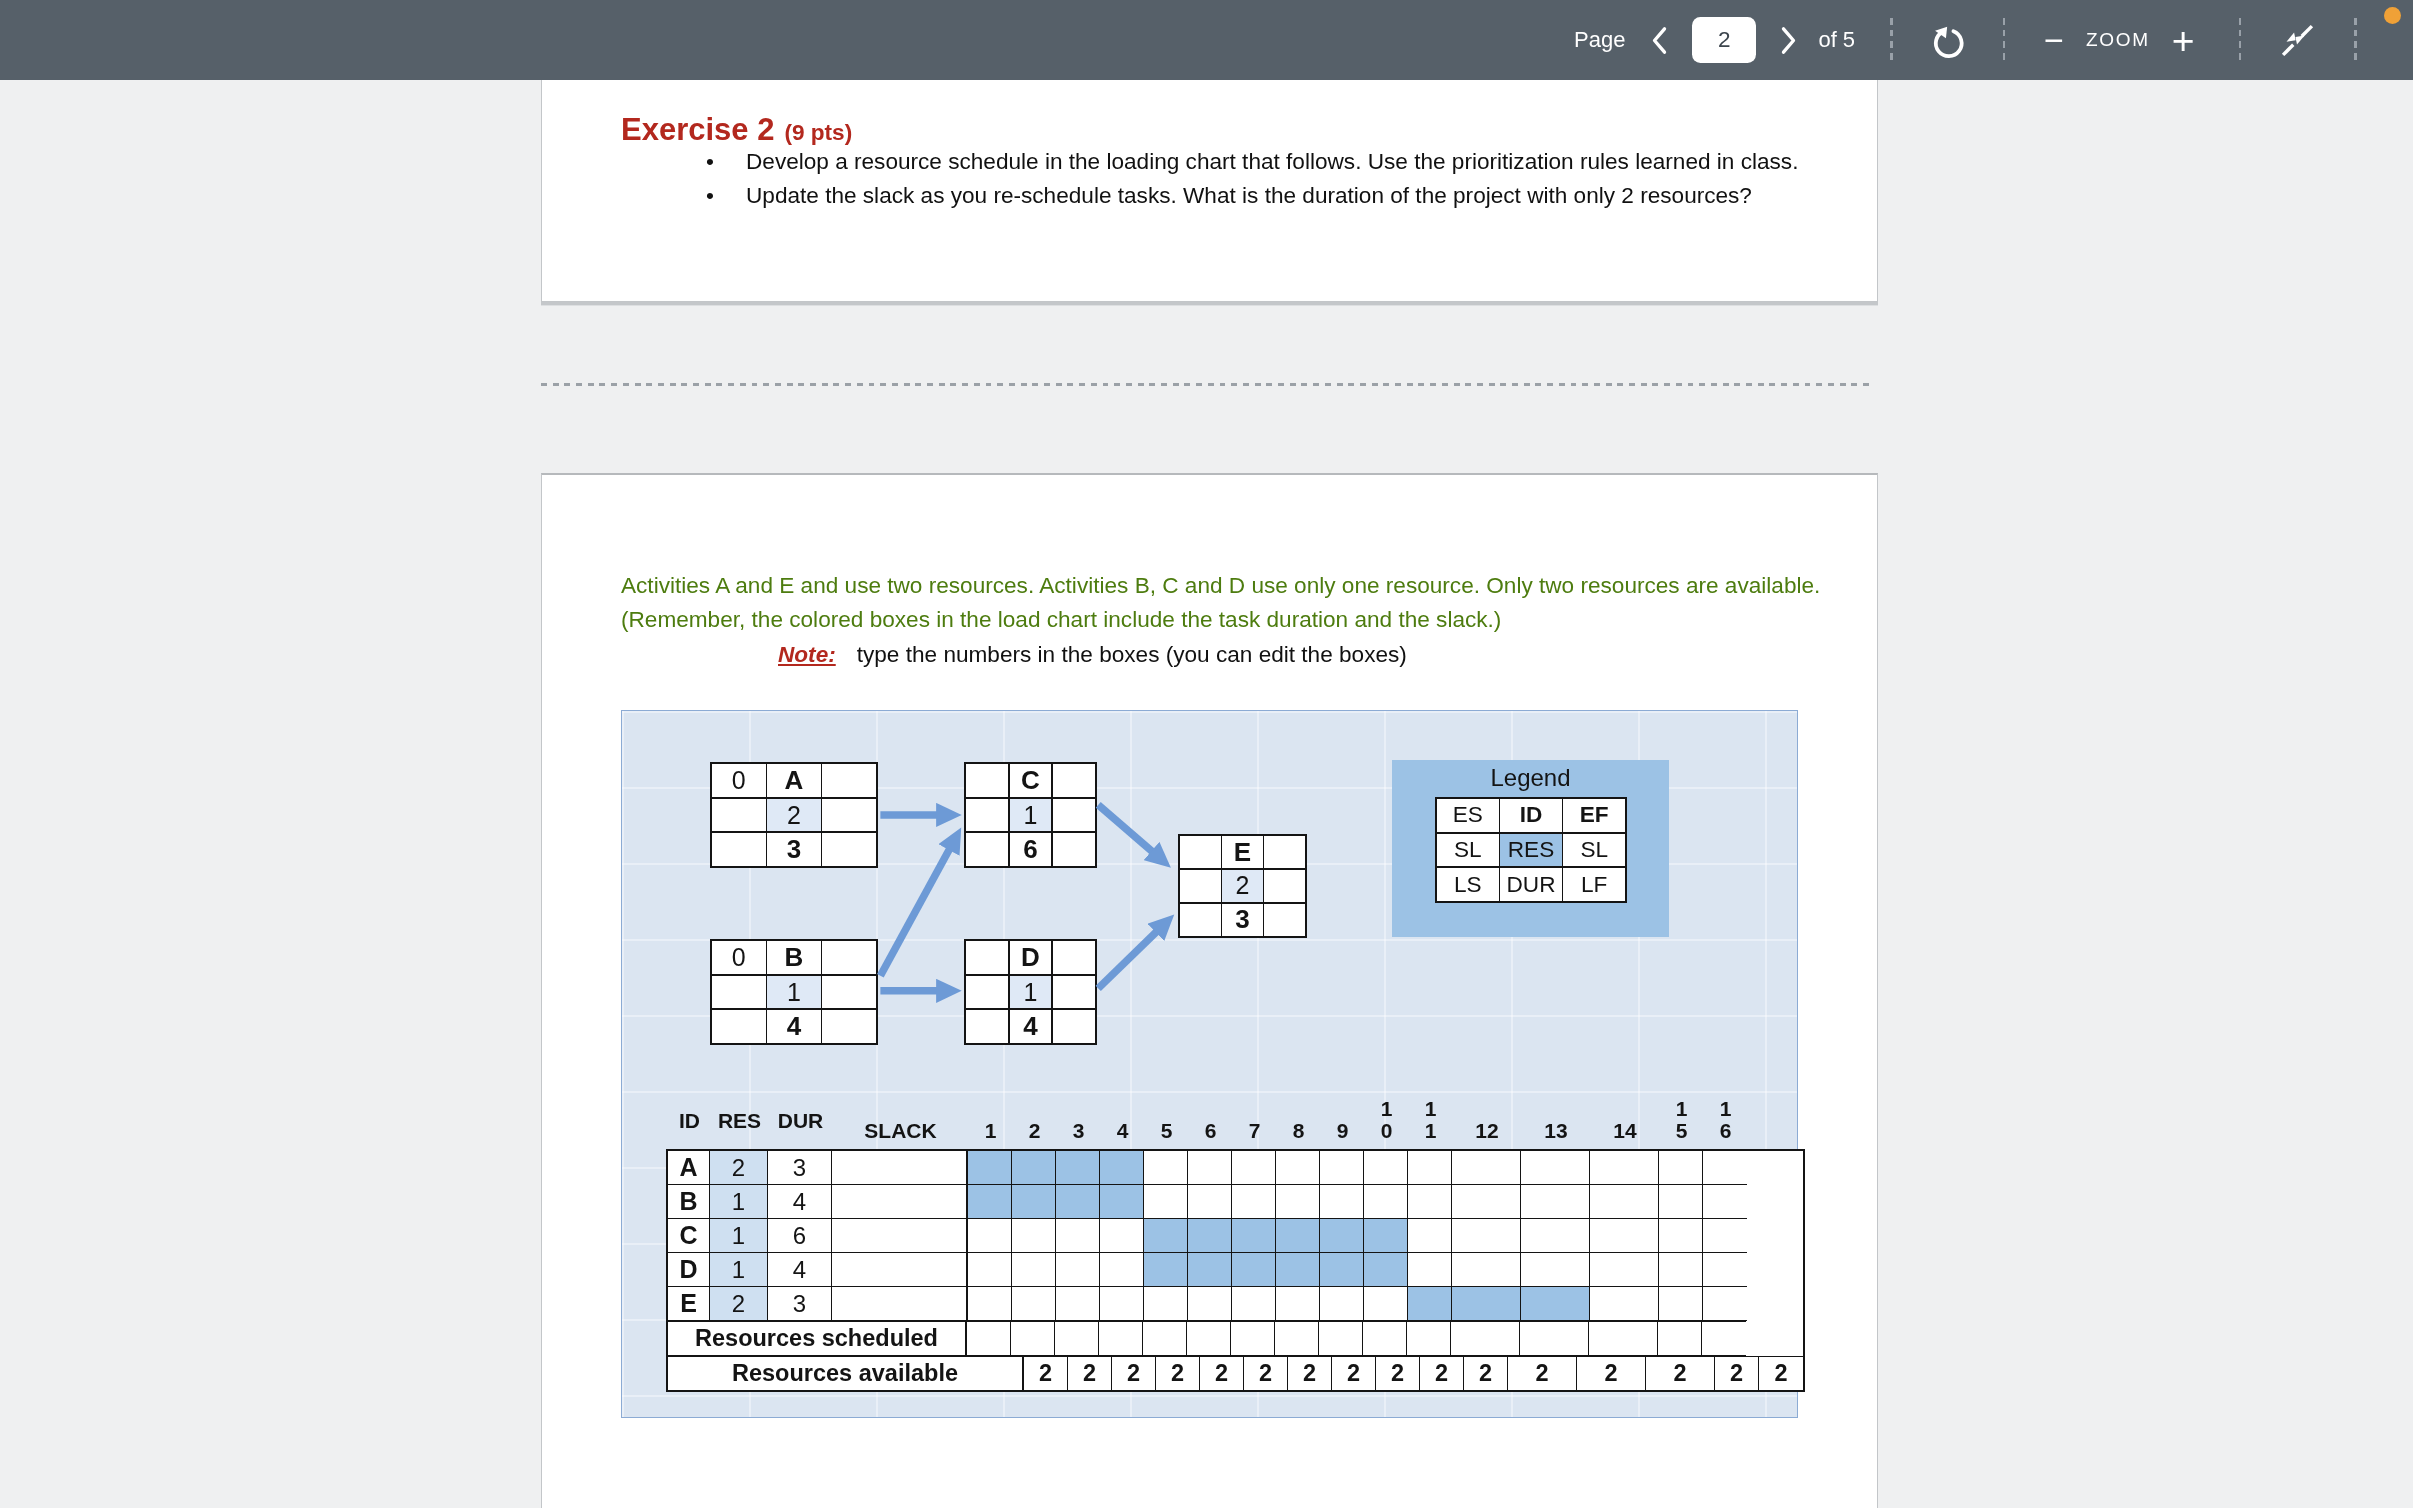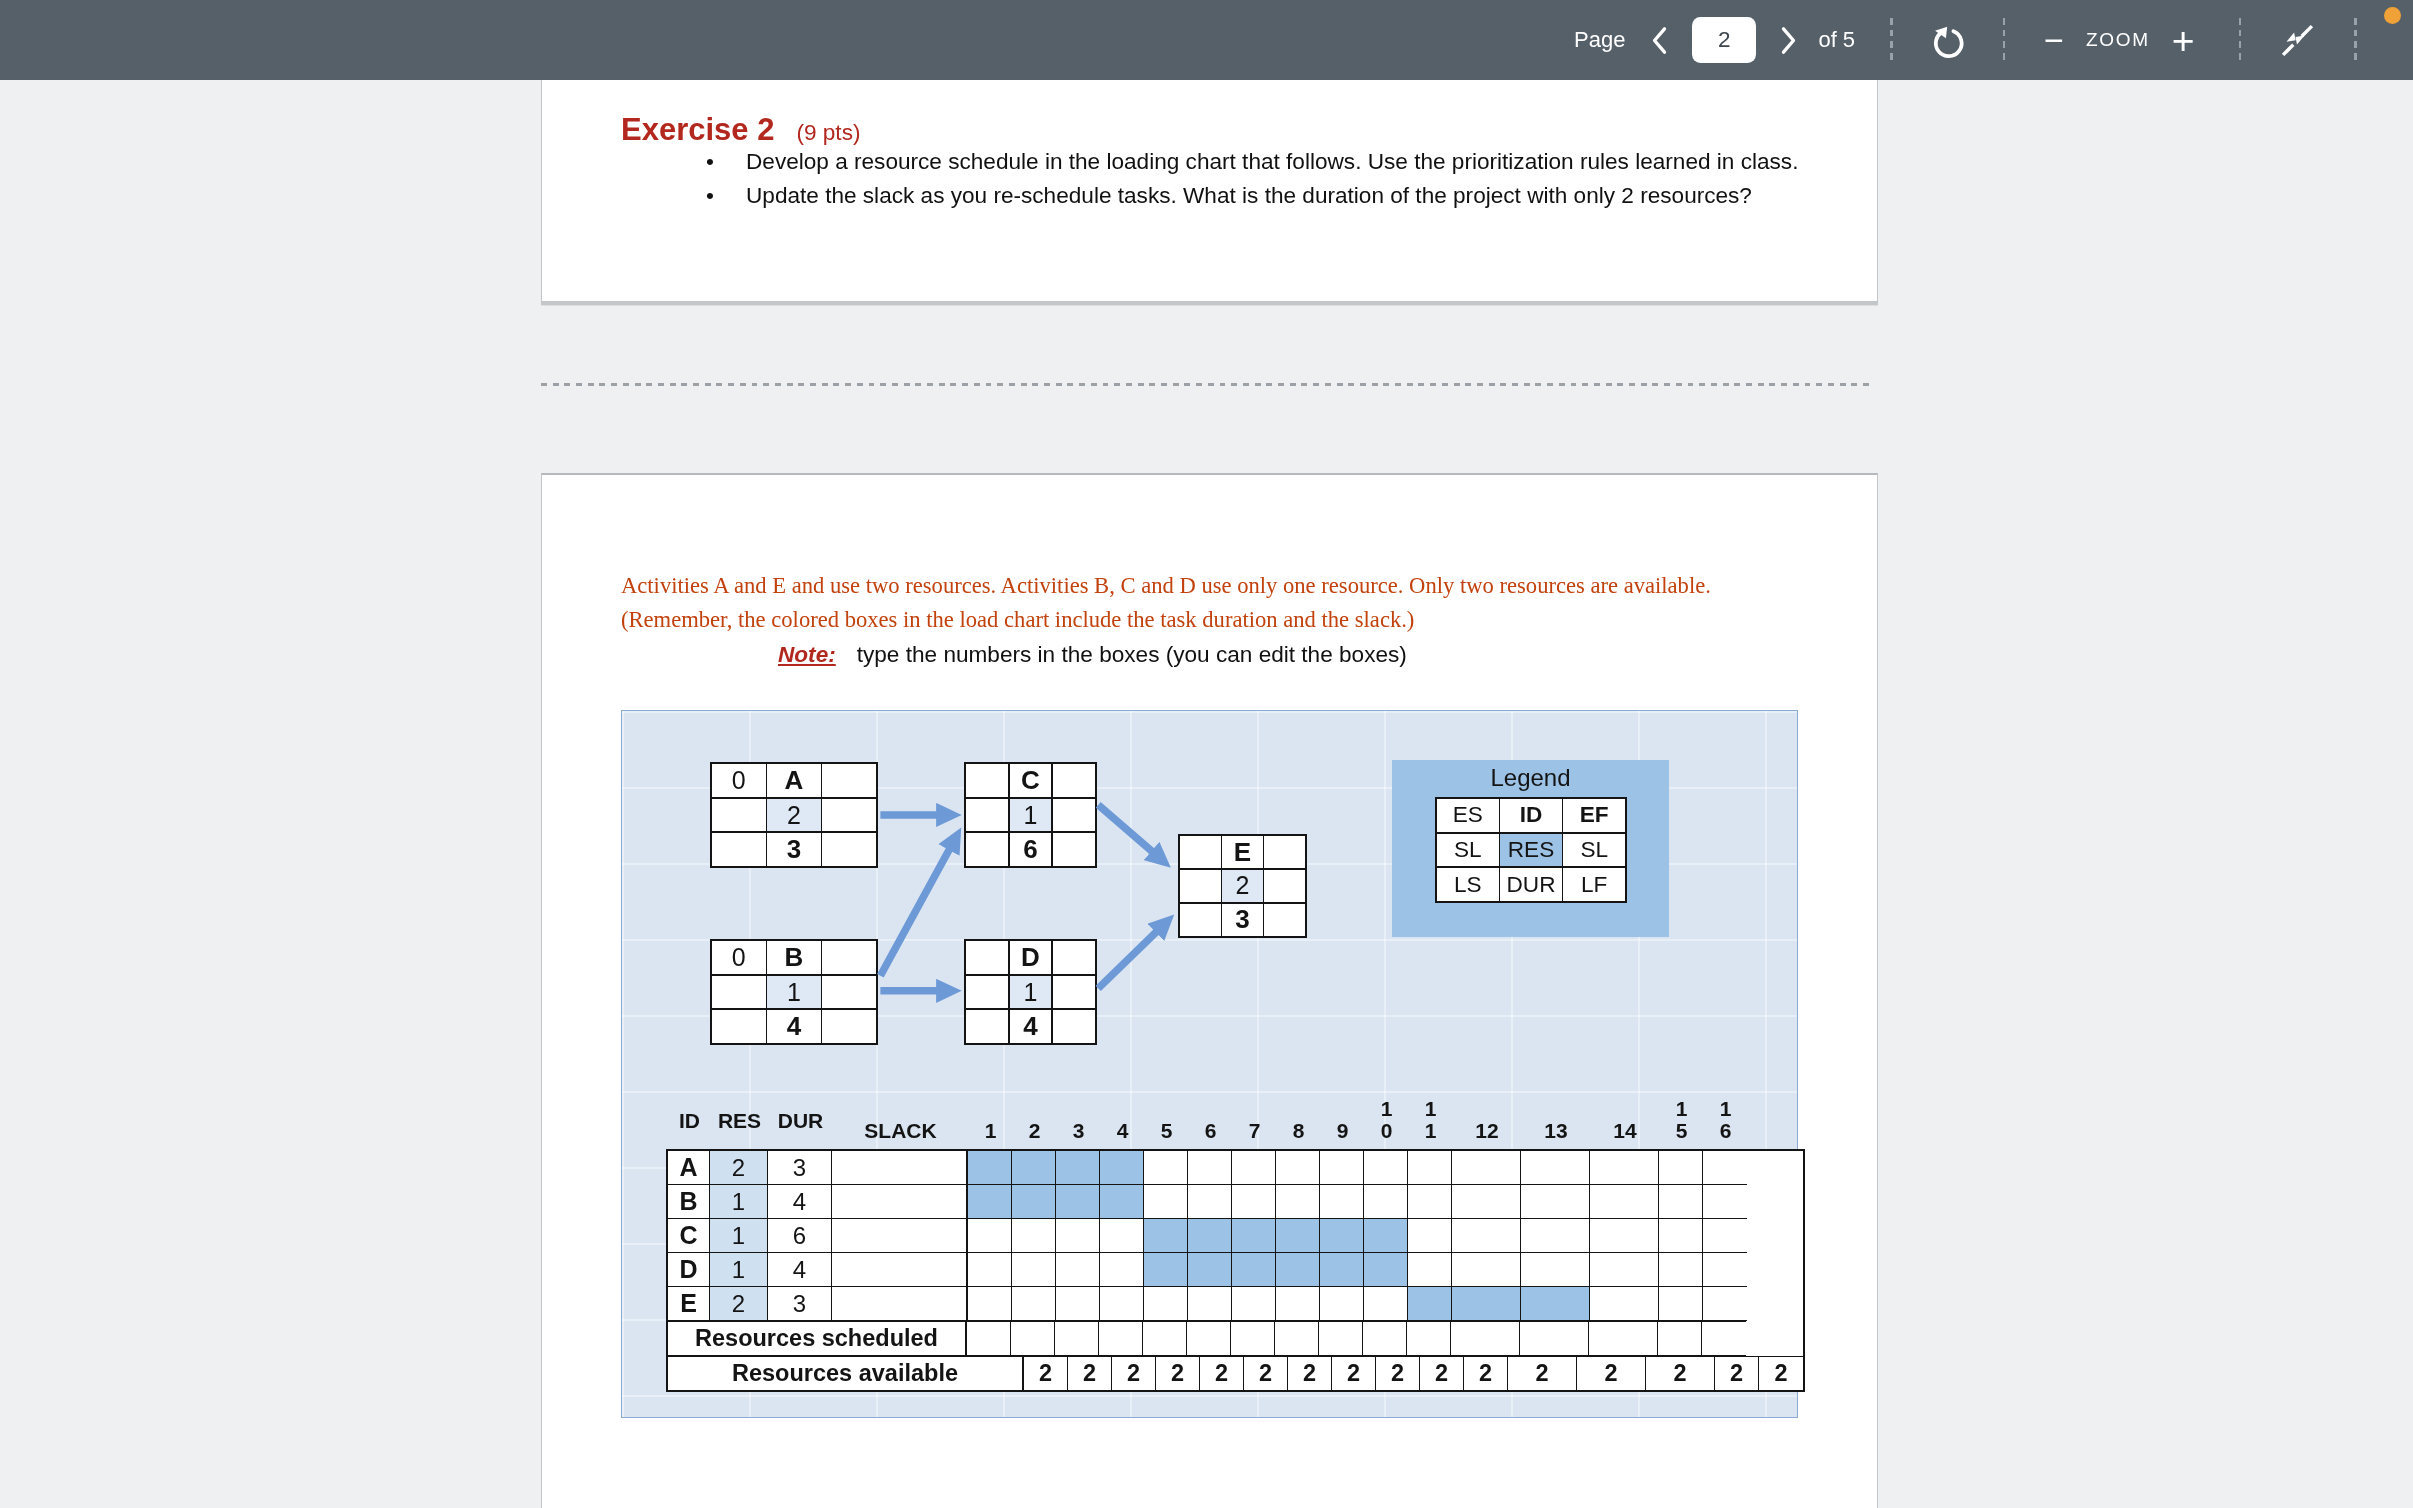--- a/index.html
+++ b/index.html
@@ -21,26 +21,26 @@
 
   
   .page{position:absolute;left:541px;width:1337px;background:#fff;border:1.7px solid #c3c6c9;box-sizing:border-box;}
   #page1{top:80px;height:222px;border-top:none;box-shadow:0 3.4px 0 rgba(160,165,170,.55);}
   #page2{top:473px;height:1035px;border-bottom:none;border-top:2.5px solid #b6b9bc;}
   .dashline{position:absolute;left:541px;top:383px;width:1334px;height:3.4px;
     background-image:repeating-linear-gradient(to right,#9ba1a7 0 5.9px,transparent 5.9px 11.7px);}
 
   .ex-title{position:absolute;left:79px;top:32px;}
   .ex-title .t1{font-size:31px;font-weight:bold;color:#b3281e;}
-  .ex-title .t2{font-size:22.6px;font-weight:normal;color:#b3281e;margin-left:22px;}
+  .ex-title .t2{font-size:22.6px;font-weight:bold;color:#b3281e;margin-left:10px;}
   .bullets{position:absolute;left:159px;top:65px;}
   .bullet-row{display:flex;font-size:22.6px;line-height:34px;color:#111;}
   .bullet-row .dot{width:40px;text-align:left;padding-left:5px;}
 
-  .para{position:absolute;left:79px;font-size:22.6px;line-height:34px;color:#c2410c;white-space:nowrap;font-family:Liberation Serif, serif;}
+  .para{position:absolute;left:79px;font-size:22.6px;line-height:34px;color:#4d7c0f;white-space:nowrap;}
   .note-line{position:absolute;left:236px;font-size:22.6px;line-height:34px;white-space:nowrap;}
   .note-label{color:#b3281e;font-weight:bold;font-style:italic;text-decoration:underline;}
   .note-text{margin-left:21px;color:#111;}
 
   
   .canvas{position:absolute;left:79px;top:235px;width:1177px;height:708px;
     background-color:#dbe5f1;border:1.7px solid #8cabd4;box-sizing:border-box;
     background-image:linear-gradient(to right,rgba(255,255,255,.4) 1.7px,transparent 1.7px),
                      linear-gradient(to bottom,rgba(255,255,255,.4) 1.7px,transparent 1.7px);
     background-size:127px 100%,100% 76px;}

